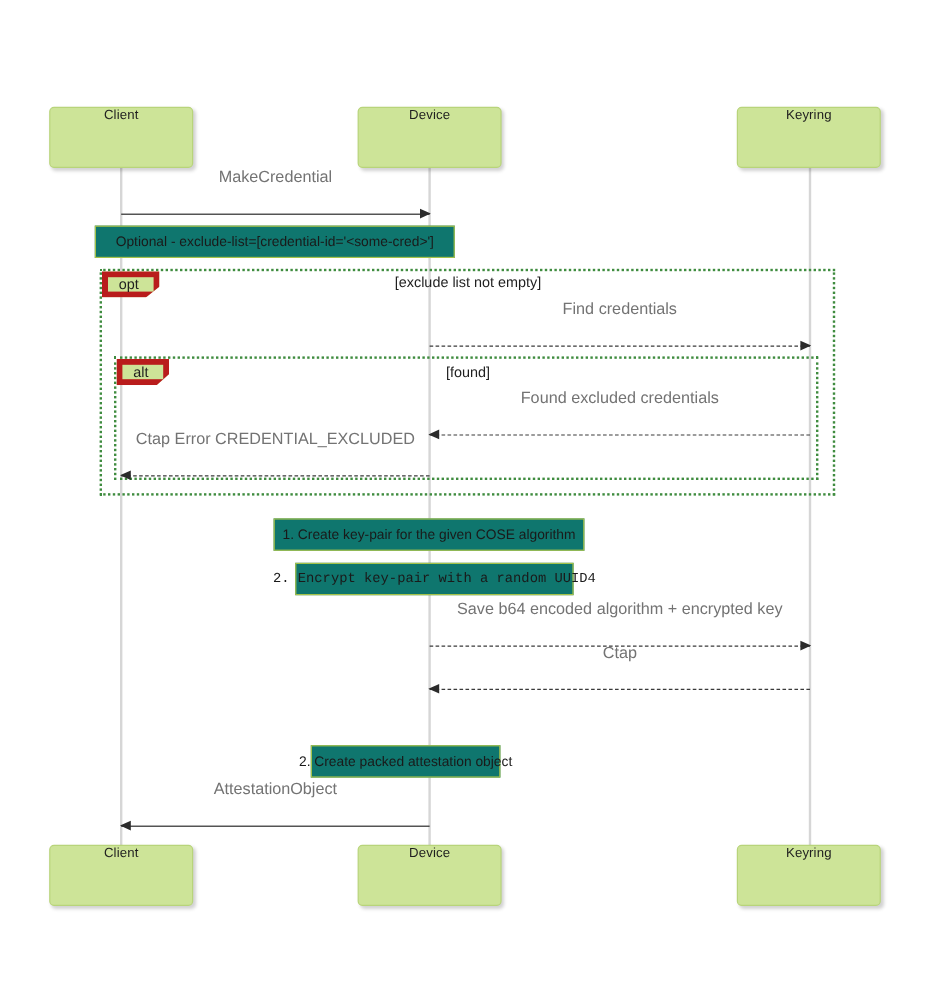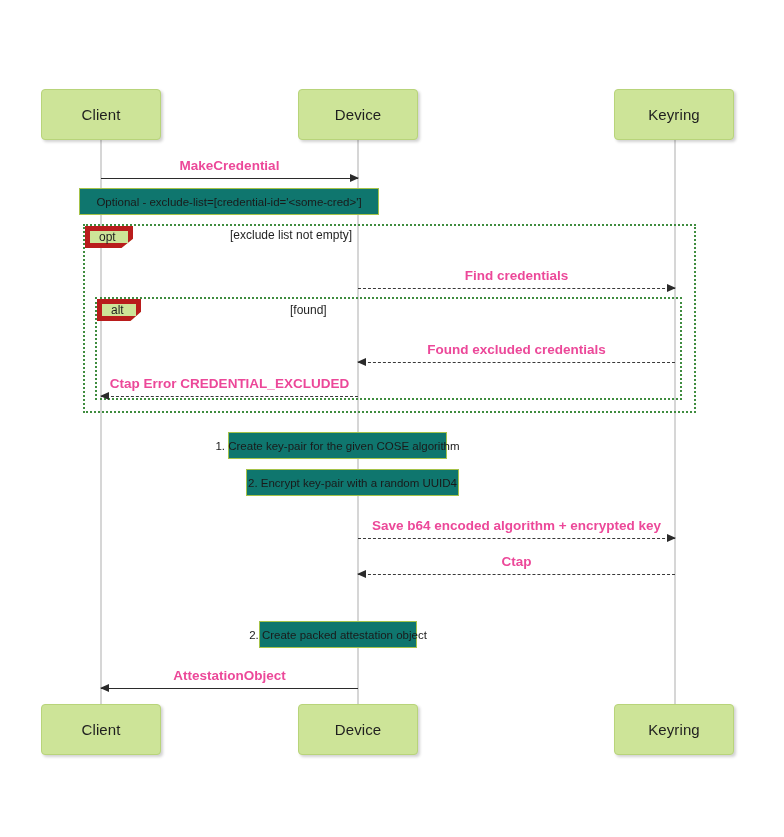--- a/index.html
+++ b/index.html
@@ -28,24 +28,23 @@
 
   
   .participant {
     position: absolute;
     box-sizing: border-box;
     background: #cde498;
     border: 1px solid #b8d47a;
     border-radius: 4px;
     box-shadow: 2px 2px 3px rgba(0,0,0,0.18);
     display: flex;
-    align-items: center;
     justify-content: center;
     color: #1f1f1f;
-    font-size: 15px;
+    font-size: 11px;
     letter-spacing: .1px;
   }
 
   
   .message {
     position: absolute;
     height: 0;
   }
   .msg-line {
     position: absolute;
@@ -53,26 +52,26 @@
     top: 0;
     height: 0;
     border-top: 1.6px solid #2b2b2b;
     width: 100%;
   }
   .msg-line.dashed {
     border-top: 1.6px dashed #3a3a3a;
   }
   .msg-label {
     position: absolute;
-    bottom: 5px;
+    bottom: 23px;
     width: 100%;
     text-align: center;
     font-size: 13.5px;
-    font-weight: bold;
-    color: #ec4899;
+    font-weight: normal;
+    color: #737373;
     white-space: nowrap;
   }
   .arrowhead {
     position: absolute;
     top: -4px;
     width: 0;
     height: 0;
     border-top: 4.5px solid transparent;
     border-bottom: 4.5px solid transparent;
   }
@@ -115,21 +114,21 @@
     font-size: 12px;
     color: #1f1f1f;
     display: flex;
     align-items: center;
     padding-left: 9px;
     -webkit-clip-path: polygon(0 0, 100% 0, 100% 58%, 76% 100%, 0 100%);
     clip-path: polygon(0 0, 100% 0, 100% 58%, 76% 100%, 0 100%);
   }
   .frag-cond {
     position: absolute;
-    text-align: left;
+    text-align: center;
     font-size: 12px;
     color: #1f1f1f;
     white-space: nowrap;
   }
 </style>
 </head>
 <body>
 
 <div id="diagram">
 
@@ -184,25 +183,25 @@
     <div class="arrowhead left"></div>
     <div class="msg-label">Found excluded credentials</div>
   </div>
 
   <div class="message" style="left:101px; top:396px; width:257px;">
     <div class="msg-line dashed"></div>
     <div class="arrowhead left"></div>
     <div class="msg-label">Ctap Error CREDENTIAL_EXCLUDED</div>
   </div>
 
-  <div class="note" style="left:228px; top:432px; width:219px; height:27px;">
+  <div class="note" style="left:228px; top:432px; width:259px; height:27px;">
     <span>1. Create key-pair for the given COSE algorithm</span>
   </div>
 
-  <div class="note" style="left:246px; top:469px; width:213px; height:27px;">
+  <div class="note" style="left:246px; top:469px; width:232px; height:27px;font-family:Liberation Mono, monospace;">
     <span>2. Encrypt key-pair with a random UUID4</span>
   </div>
 
   <div class="message" style="left:358px; top:538px; width:317px;">
     <div class="msg-line dashed"></div>
     <div class="arrowhead right"></div>
     <div class="msg-label">Save b64 encoded algorithm + encrypted key</div>
   </div>
 
   <div class="message" style="left:358px; top:574px; width:317px;">

